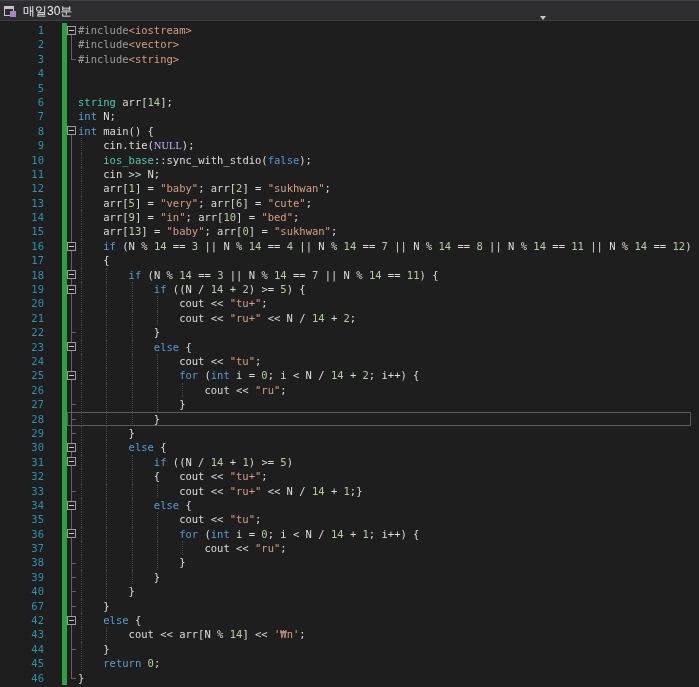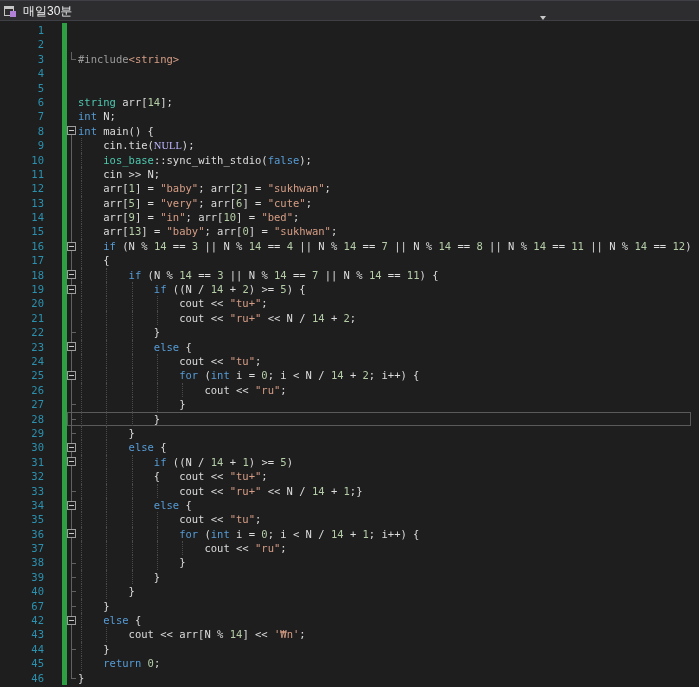--- a/index.html
+++ b/index.html
@@ -77,22 +77,22 @@
       <rect x="7" y="7" width="6" height="6" fill="#B180D7"></rect>
     </svg>
   </span>
   <div class="dd dd1">
     <span class="ddlabel">매일30분</span>
     <span class="arrow"></span>
   </div>
 </div>
 
 <div class="editor">
-    <div class="row"><div class="num">1</div><div class="gap"></div><div class="green"></div></div>
-    <div class="row"><div class="num">2</div><div class="gap"></div><div class="green"></div></div>
+    <div class="row"><div class="num">1</div><div class="gap"></div><div class="green"></div><div class="main-area"><div class="om"><span class="vline below"></span><span class="obox"></span></div><div class="code"><span class="toks"><span class="t-pp">#include</span><span class="t-str">&lt;iostream&gt;</span></span></div></div></div>
+    <div class="row"><div class="num">2</div><div class="gap"></div><div class="green"></div><div class="main-area"><div class="om"><span class="vline"></span></div><div class="code"><span class="toks"><span class="t-pp">#include</span><span class="t-str">&lt;vector&gt;</span></span></div></div></div>
     <div class="row"><div class="num">3</div><div class="gap"></div><div class="green"></div><div class="main-area"><div class="om"><span class="vline half"></span><span class="tick"></span></div><div class="code"><span class="toks"><span class="t-pp">#include</span><span class="t-str">&lt;string&gt;</span></span></div></div></div>
     <div class="row"><div class="num">4</div><div class="gap"></div><div class="green"></div></div>
     <div class="row"><div class="num">5</div><div class="gap"></div><div class="green"></div><div class="main-area"><div class="om"></div><div class="code"><span class="toks"></span></div></div></div>
     <div class="row"><div class="num">6</div><div class="gap"></div><div class="green"></div><div class="main-area"><div class="om"></div><div class="code"><span class="toks"><span class="t-ty">string</span><span class="t-pl"> arr[</span><span class="t-num">14</span><span class="t-pl">];</span></span></div></div></div>
     <div class="row"><div class="num">7</div><div class="gap"></div><div class="green"></div><div class="main-area"><div class="om"></div><div class="code"><span class="toks"><span class="t-kw">int</span><span class="t-pl"> N;</span></span></div></div></div>
     <div class="row"><div class="num">8</div><div class="gap"></div><div class="green"></div><div class="main-area"><div class="om"><span class="vline below"></span><span class="obox"></span></div><div class="code"><span class="toks"><span class="t-kw">int</span><span class="t-pl"> main() {</span></span></div></div></div>
     <div class="row"><div class="num">9</div><div class="gap"></div><div class="green"></div><div class="main-area"><div class="om"><span class="vline"></span></div><div class="code"><span class="guide" style="left: calc(0ch + 3px);"></span><span class="toks"><span class="t-pl">    cin.tie(</span><span class="t-mac">NULL</span><span class="t-pl">);</span></span></div></div></div>
     <div class="row"><div class="num">10</div><div class="gap"></div><div class="green"></div><div class="main-area"><div class="om"><span class="vline"></span></div><div class="code"><span class="guide" style="left: calc(0ch + 3px);"></span><span class="toks"><span class="t-pl">    </span><span class="t-ty">ios_base</span><span class="t-pl">::sync_with_stdio(</span><span class="t-kw">false</span><span class="t-pl">);</span></span></div></div></div>
     <div class="row"><div class="num">11</div><div class="gap"></div><div class="green"></div><div class="main-area"><div class="om"><span class="vline"></span></div><div class="code"><span class="guide" style="left: calc(0ch + 3px);"></span><span class="toks"><span class="t-pl">    cin &gt;&gt; N;</span></span></div></div></div>
     <div class="row"><div class="num">12</div><div class="gap"></div><div class="green"></div><div class="main-area"><div class="om"><span class="vline"></span></div><div class="code"><span class="guide" style="left: calc(0ch + 3px);"></span><span class="toks"><span class="t-pl">    arr[</span><span class="t-num">1</span><span class="t-pl">] = </span><span class="t-str">"baby"</span><span class="t-pl">; arr[</span><span class="t-num">2</span><span class="t-pl">] = </span><span class="t-str">"sukhwan"</span><span class="t-pl">;</span></span></div></div></div>

